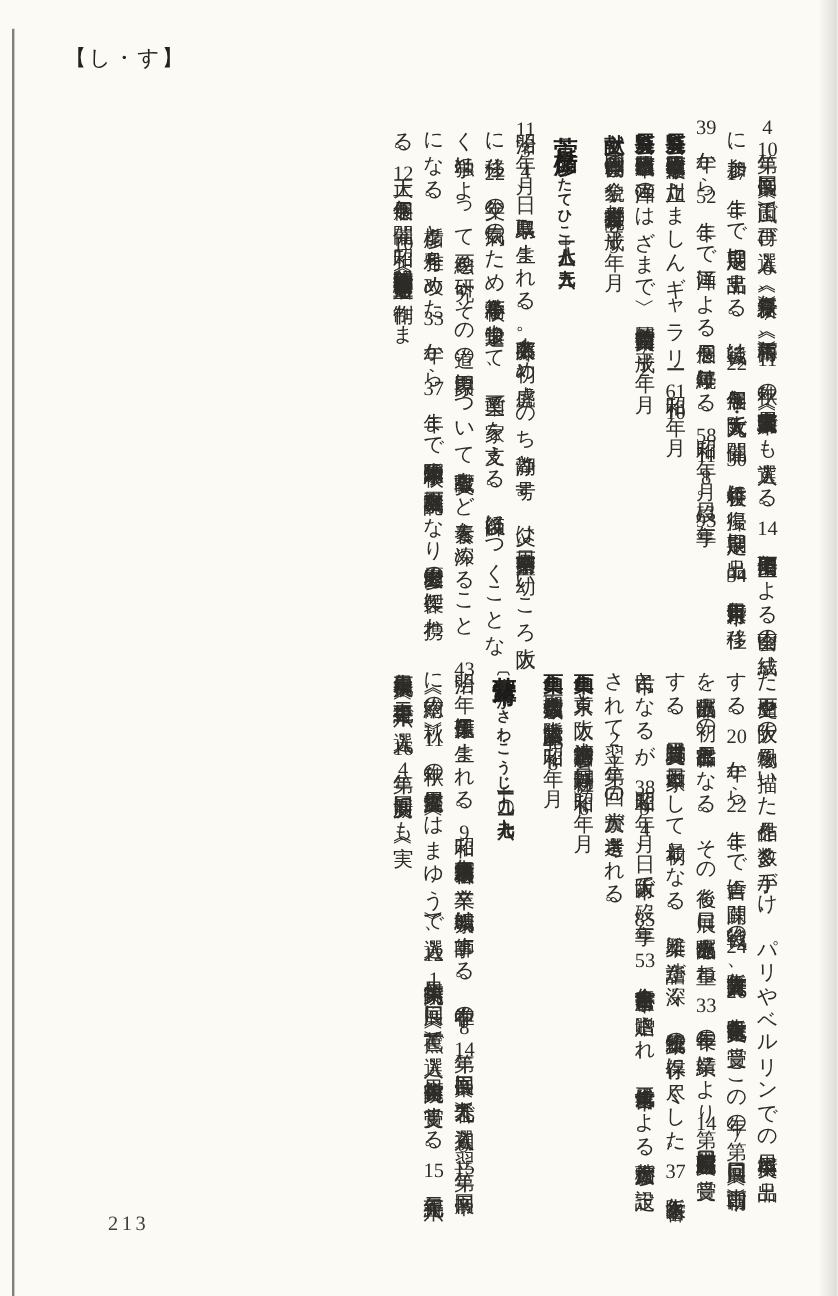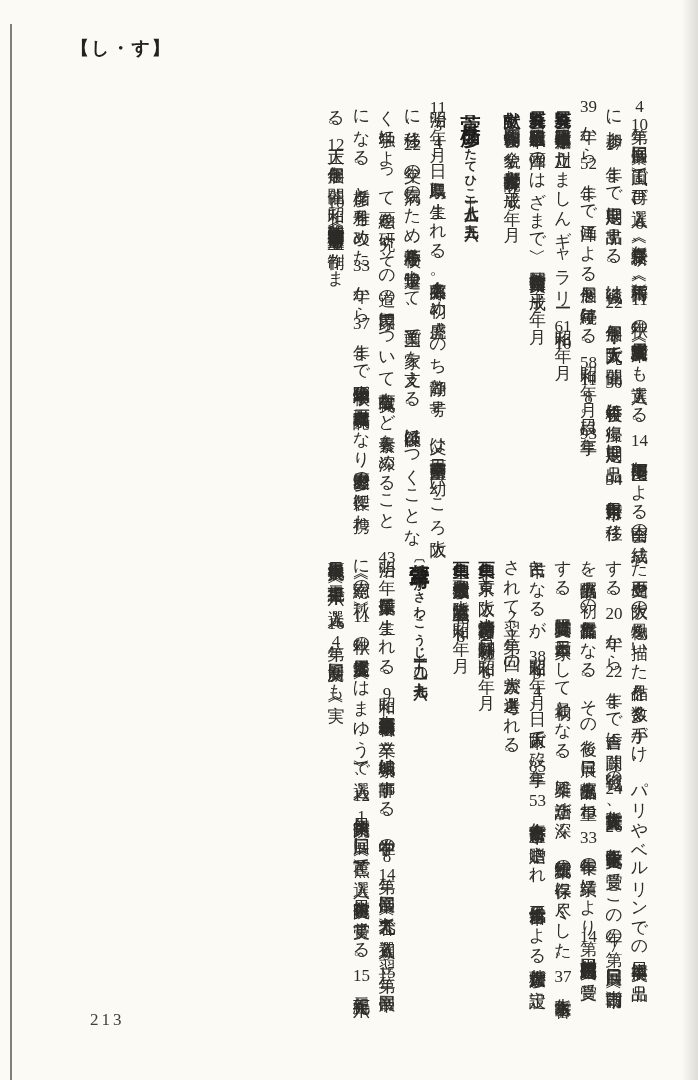--- a/index.html
+++ b/index.html
@@ -15,21 +15,21 @@
   .scan-left-line{
     position:absolute;left:10px;top:24px;bottom:0;width:2px;
     background:#4c4a44;opacity:.7;
   }
   .scan-right-shadow{
     position:absolute;right:0;top:0;bottom:0;width:16px;
     background:linear-gradient(to right, rgba(0,0,0,0), rgba(90,85,75,.18));
   }
   .kana-header{
     position:absolute;left:54px;top:36px;
-    font-size:18px;font-weight:bold;letter-spacing:2px;color:#232220;margin-left:17px;
+    font-size:18px;font-weight:normal;letter-spacing:2px;color:#232220;
   }
   .page-number{
     position:absolute;left:90px;top:1010px;
     font-size:17px;letter-spacing:3px;color:#403e38;font-family:Liberation Serif, serif;
   }
   
   .text-section{
     position:absolute;right:46px;width:614px;height:440px;
     writing-mode:vertical-rl;text-orientation:mixed;
     font-size:17px;line-height:25.5px;letter-spacing:.5px;

